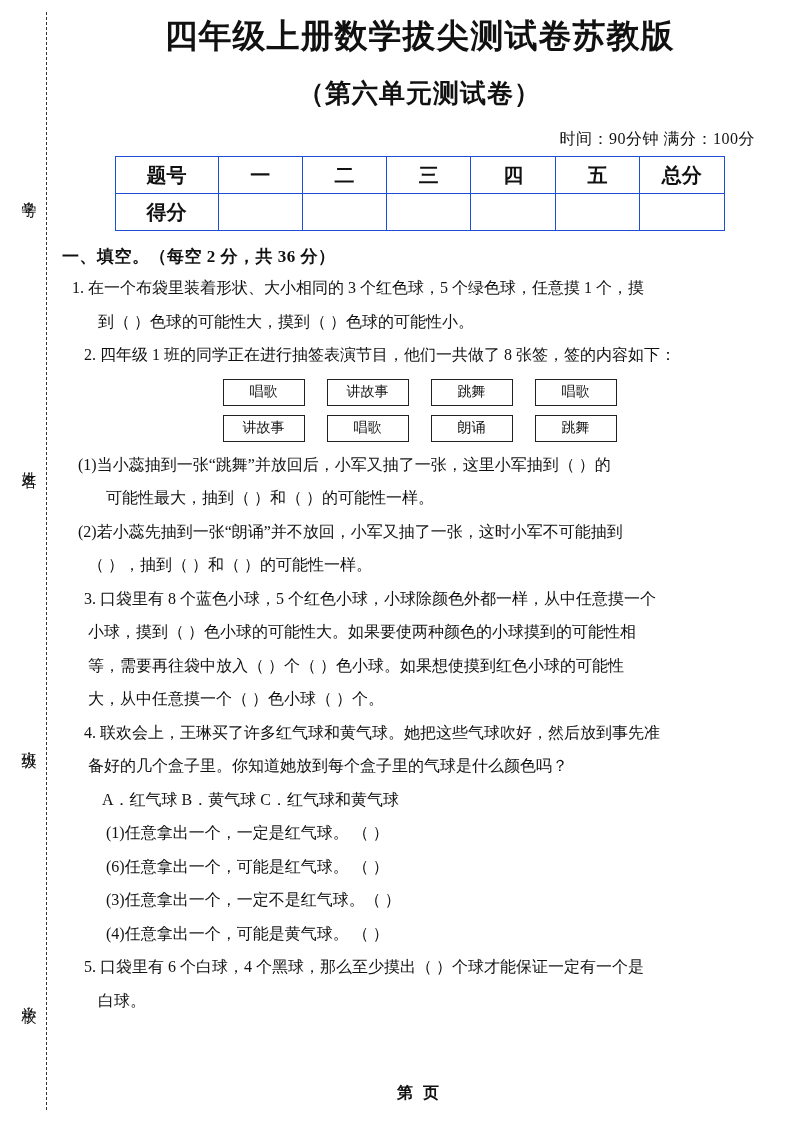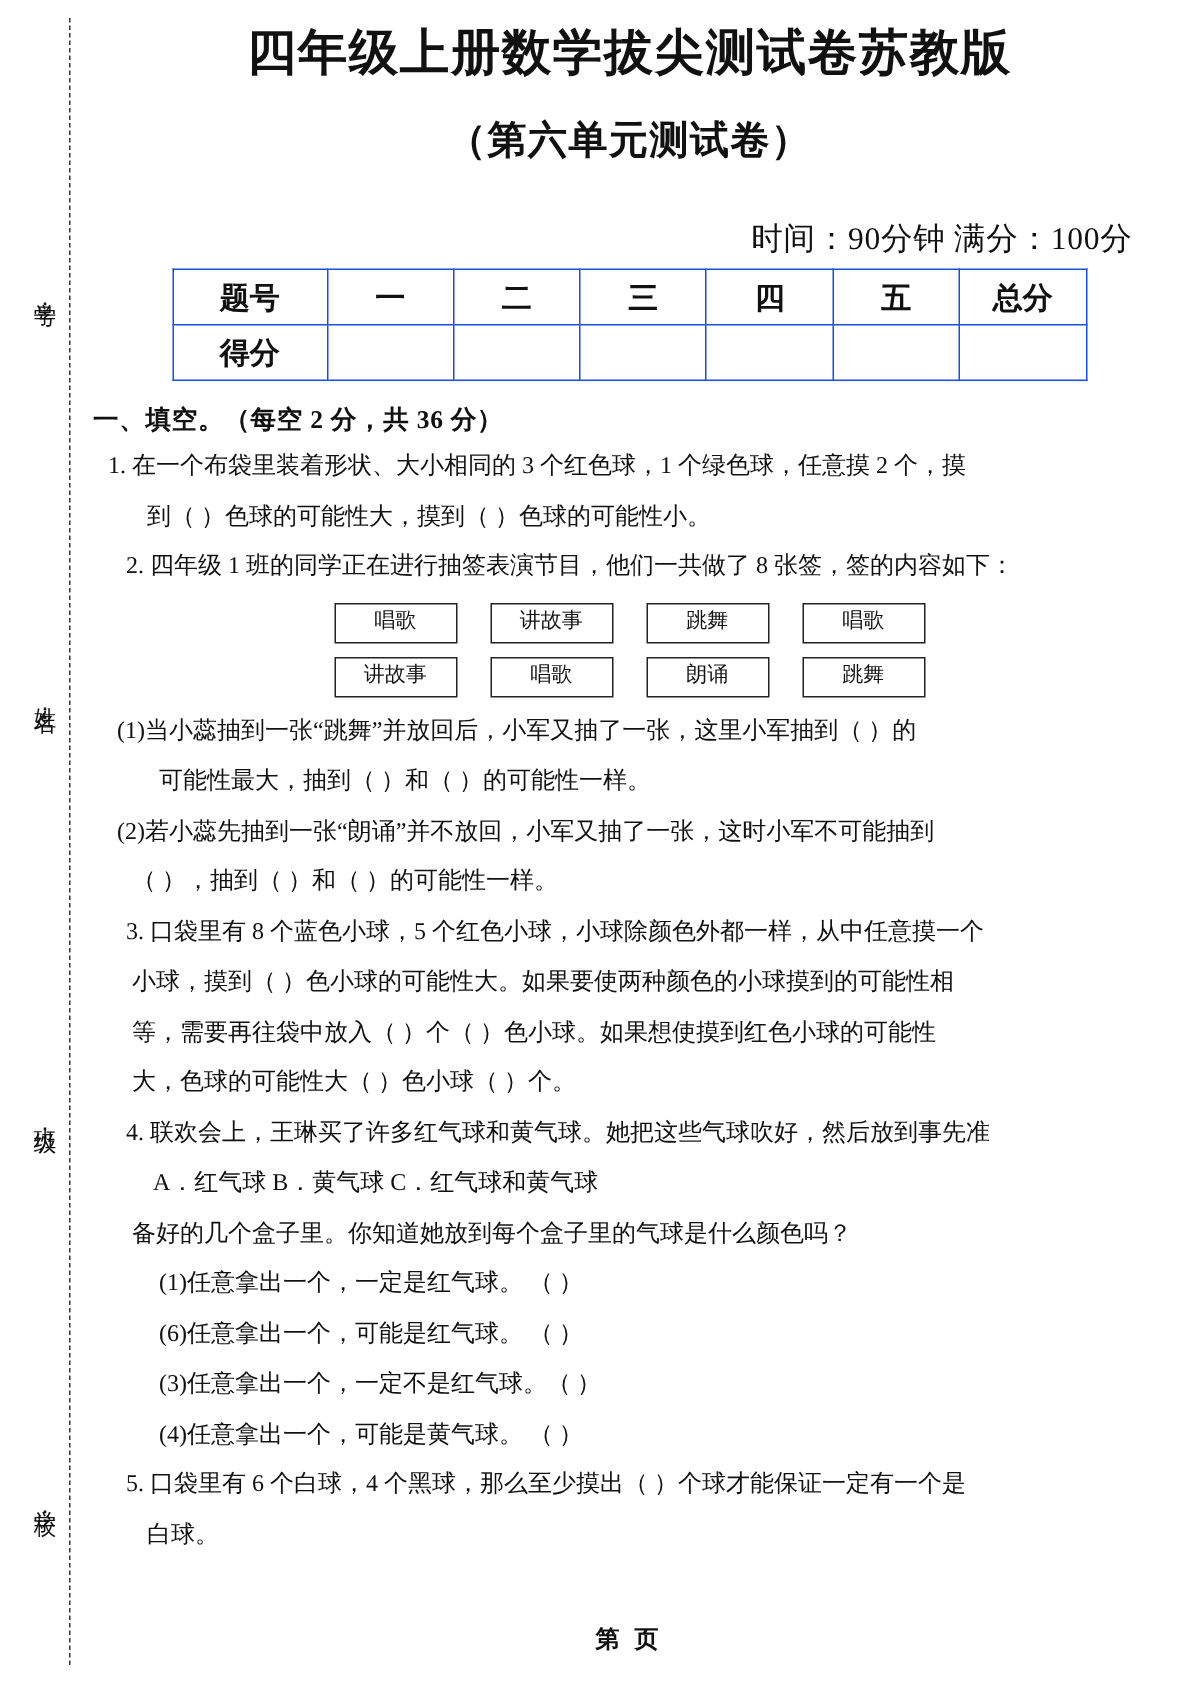--- a/index.html
+++ b/index.html
@@ -68,22 +68,22 @@
   .subtitle {
     text-align: center;
     font-size: 26px;
     font-weight: bold;
     margin-top: 19px;
     letter-spacing: 1px;
   }
 
   .meta-line {
     text-align: right;
-    font-size: 21px;
-    margin-top: 34px;
+    font-size: 16px;
+    margin-top: 18px;
     padding-right: 22px;
     letter-spacing: 0.5px;
   }
 
   
   table.score-table {
     border-collapse: collapse;
     margin: 6px auto 0 auto;
     width: 610px;
     table-layout: fixed;
@@ -187,21 +187,21 @@
       <td class="blank"></td>
       <td class="blank"></td>
     </tr>
   </tbody>
     </table>
 
   <div class="section-head">一、填空。（每空 2 分，共 36 分）</div>
 
   <div class="q q-indent1">
     <span>1.</span>
-    <span>在一个布袋里装着形状、大小相同的 3 个红色球，1 个绿色球，任意摸 2 个，摸</span>
+    <span>在一个布袋里装着形状、大小相同的 3 个红色球，5 个绿色球，任意摸 1 个，摸</span>
   </div>
   <div class="q q-body">到（    ）色球的可能性大，摸到（    ）色球的可能性小。</div>
 
   <div class="q q-indent1" style="padding-left:34px;">
     <span>2.</span>
     <span>四年级 1 班的同学正在进行抽签表演节目，他们一共做了 8 张签，签的内容如下：</span>
   </div>
 
   <div class="tickets">
     <div class="ticket-row">
@@ -227,28 +227,28 @@
     <span>(2)</span><span>若小蕊先抽到一张“朗诵”并不放回，小军又抽了一张，这时小军不可能抽到</span>
   </div>
   <div class="q" style="padding-left:26px;font-family:Liberation Serif, serif;">（    ），抽到（    ）和（    ）的可能性一样。</div>
 
   <div class="q q-indent1" style="padding-left:34px;">
     <span>3.</span>
     <span>口袋里有 8 个蓝色小球，5 个红色小球，小球除颜色外都一样，从中任意摸一个</span>
   </div>
   <div class="q" style="padding-left:26px;">小球，摸到（    ）色小球的可能性大。如果要使两种颜色的小球摸到的可能性相</div>
   <div class="q" style="padding-left:26px;">等，需要再往袋中放入（    ）个（    ）色小球。如果想使摸到红色小球的可能性</div>
-  <div class="q" style="padding-left:26px;">大，色球的可能性大（    ）色小球（    ）个。</div>
+  <div class="q" style="padding-left:26px;">大，从中任意摸一个（    ）色小球（    ）个。</div>
 
   <div class="q q-indent1" style="padding-left:34px;">
     <span>4.</span>
     <span>联欢会上，王琳买了许多红气球和黄气球。她把这些气球吹好，然后放到事先准</span>
   </div>
+  <div class="q" style="padding-left:26px;">备好的几个盒子里。你知道她放到每个盒子里的气球是什么颜色吗？</div>
   <div class="q q-opts">A．红气球        B．黄气球      C．红气球和黄气球</div>
-  <div class="q" style="padding-left:26px;">备好的几个盒子里。你知道她放到每个盒子里的气球是什么颜色吗？</div>
   <div class="q" style="padding-left:44px;">(1)任意拿出一个，一定是红气球。  （      ）</div>
   <div class="q" style="padding-left:44px;">(6)任意拿出一个，可能是红气球。  （      ）</div>
   <div class="q" style="padding-left:44px;">(3)任意拿出一个，一定不是红气球。（      ）</div>
   <div class="q" style="padding-left:44px;">(4)任意拿出一个，可能是黄气球。  （      ）</div>
 
   <div class="q q-indent1" style="padding-left:34px;">
     <span>5.</span>
     <span>口袋里有 6 个白球，4 个黑球，那么至少摸出（      ）个球才能保证一定有一个是</span>
   </div>
   <div class="q" style="padding-left:36px;">白球。</div>

